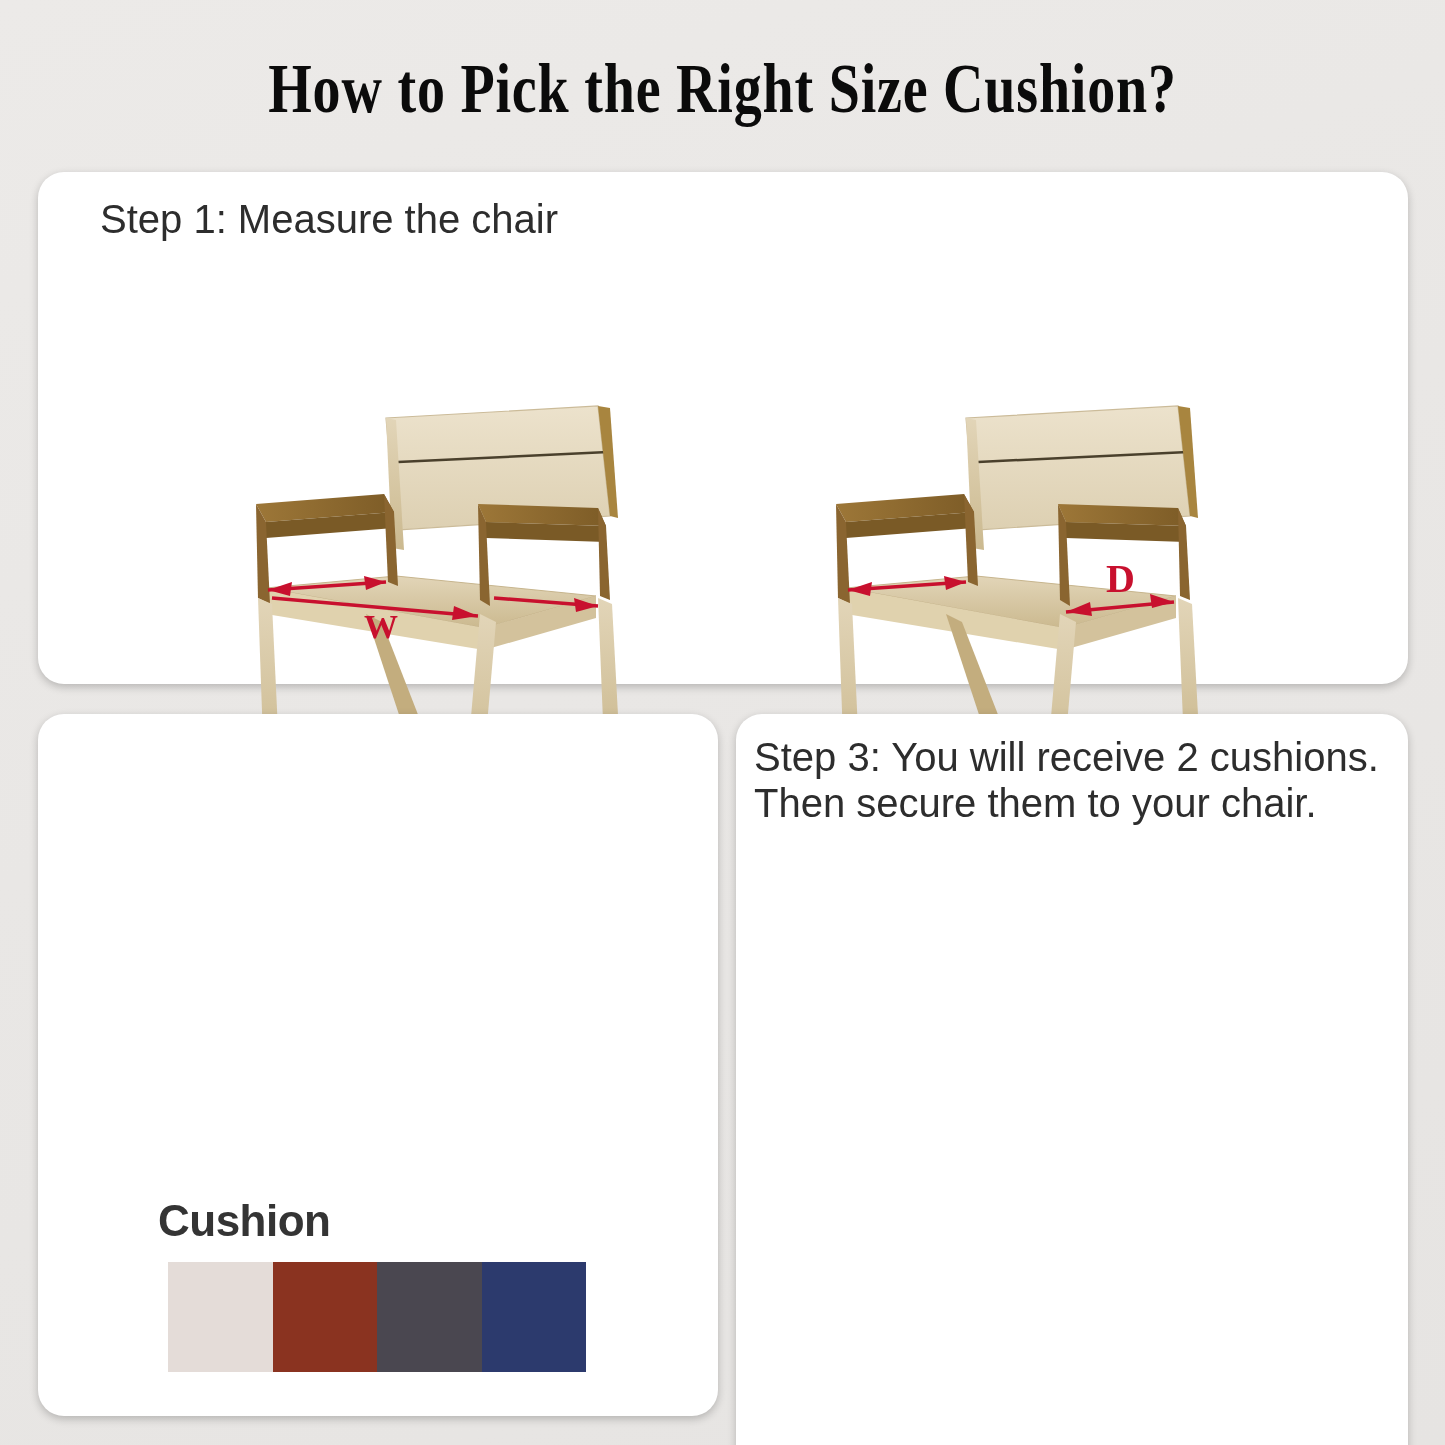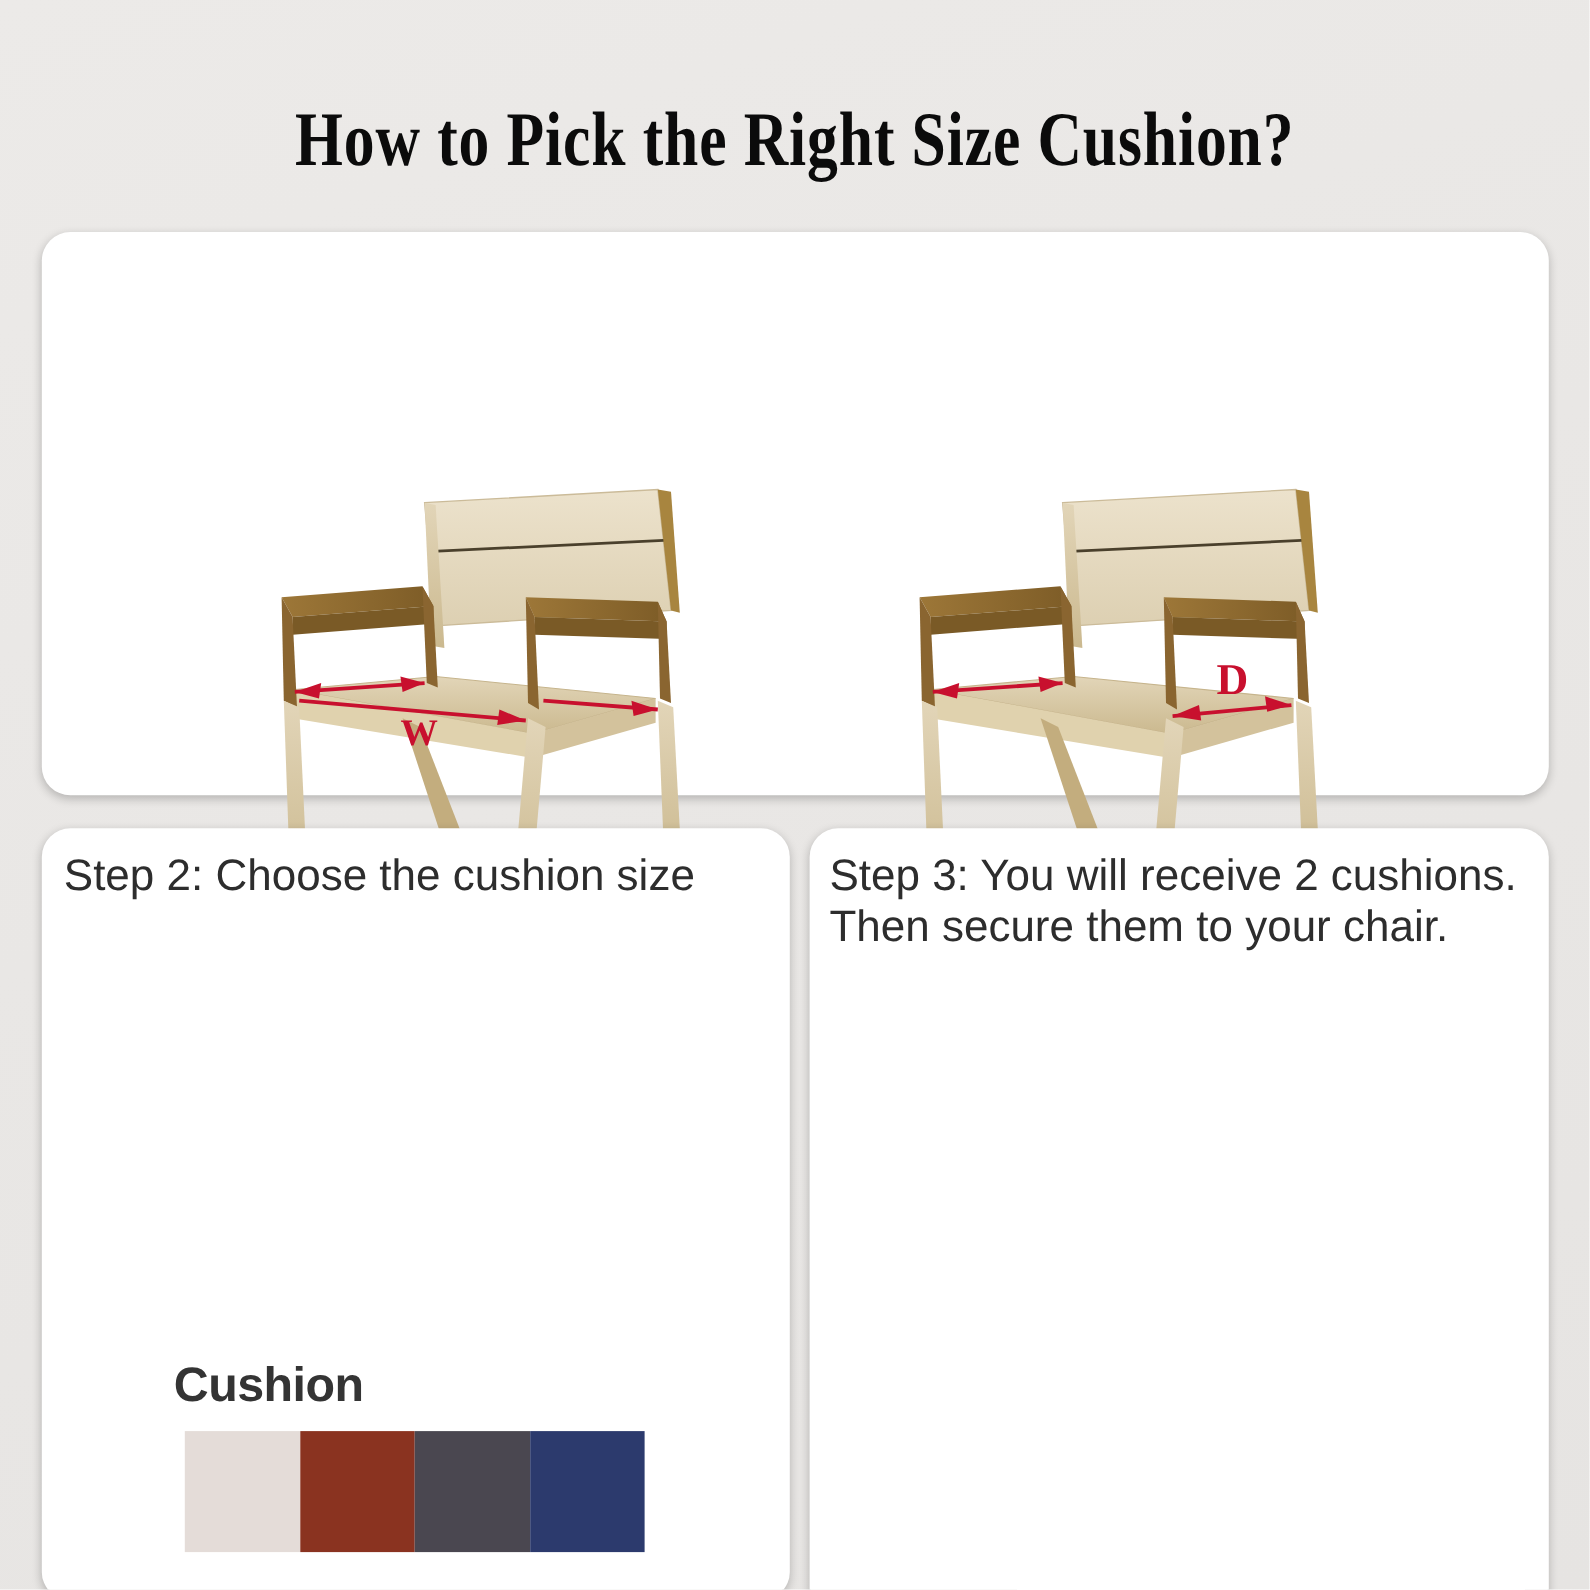--- a/index.html
+++ b/index.html
@@ -2,21 +2,21 @@
 <html><head>
 <meta charset="utf-8">
 <style>
   html,body{margin:0;padding:0;}
   body{
     width:1445px;height:1445px;
     background:linear-gradient(160deg,#eceae8 0%,#e9e7e5 45%,#e6e4e2 100%);
     font-family:"Liberation Sans",sans-serif;
     overflow:hidden;position:relative;
   }
-  .page{position:absolute;inset:0;margin-top:39px;}
+  .page{position:absolute;inset:0;}
 
   
   .title{
     position:absolute;left:0;top:54px;width:1445px;
     text-align:center;
     font-family:"Liberation Serif",serif;
     font-weight:700;font-size:70px;line-height:1;
     color:#0b0b0b;
     transform:scaleX(0.80);transform-origin:50% 50%;
     letter-spacing:1px;
@@ -67,20 +67,21 @@
   .chair-svg{width:100%;height:100%;display:block;}
 </style>
 </head>
 <body>
 
 <div class="page">
 
   <div class="title">How to Pick the Right Size Cushion?</div>
 
   <div class="card" id="card-step1">
+    <div class="step-label" id="label-step1">Step 1: Measure the chair</div>
 
     <div class="chair-wrap" id="chair-w">
       <svg class="chair-svg" viewBox="0 0 400 420" xmlns="http://www.w3.org/2000/svg">
         <defs>
           <linearGradient id="wl" x1="0" y1="0" x2="0" y2="1">
             <stop offset="0%" stop-color="#ece2cc"></stop>
               <stop offset="100%" stop-color="#ddd0b2"></stop>
           </linearGradient>
           <linearGradient id="wd" x1="0" y1="0" x2="1" y2="0">
             <stop offset="0%" stop-color="#9d7738"></stop>
@@ -167,21 +168,20 @@
           <line x1="240" y1="212" x2="348" y2="202" stroke="#c8102e" stroke-width="3.5"></line>
           <polygon points="240,212 264,202 266,216" fill="#c8102e"></polygon>
           <polygon points="348,202 324,194 326,208" fill="#c8102e"></polygon>
           <text x="280" y="192" font-family="Liberation Serif, serif" font-size="40" font-weight="700" fill="#c8102e">D</text>
         </g>
       </svg>
     </div>
   </div>
 
   <div class="card" id="card-step2">
-    <div class="step-label" id="label-step2">Step 2: Choose the cushion size</div>
 
 
     <div class="colors-title" style="left:120px;top:482px;">Cushion</div>
 
     <div class="swatches">
       <div class="swatch" style="background: rgb(228, 220, 216);"></div>
       <div class="swatch" style="background: rgb(138, 51, 32);"></div>
       <div class="swatch" style="background: rgb(74, 71, 80);"></div>
       <div class="swatch" style="background: rgb(44, 58, 109);"></div>
     </div>

